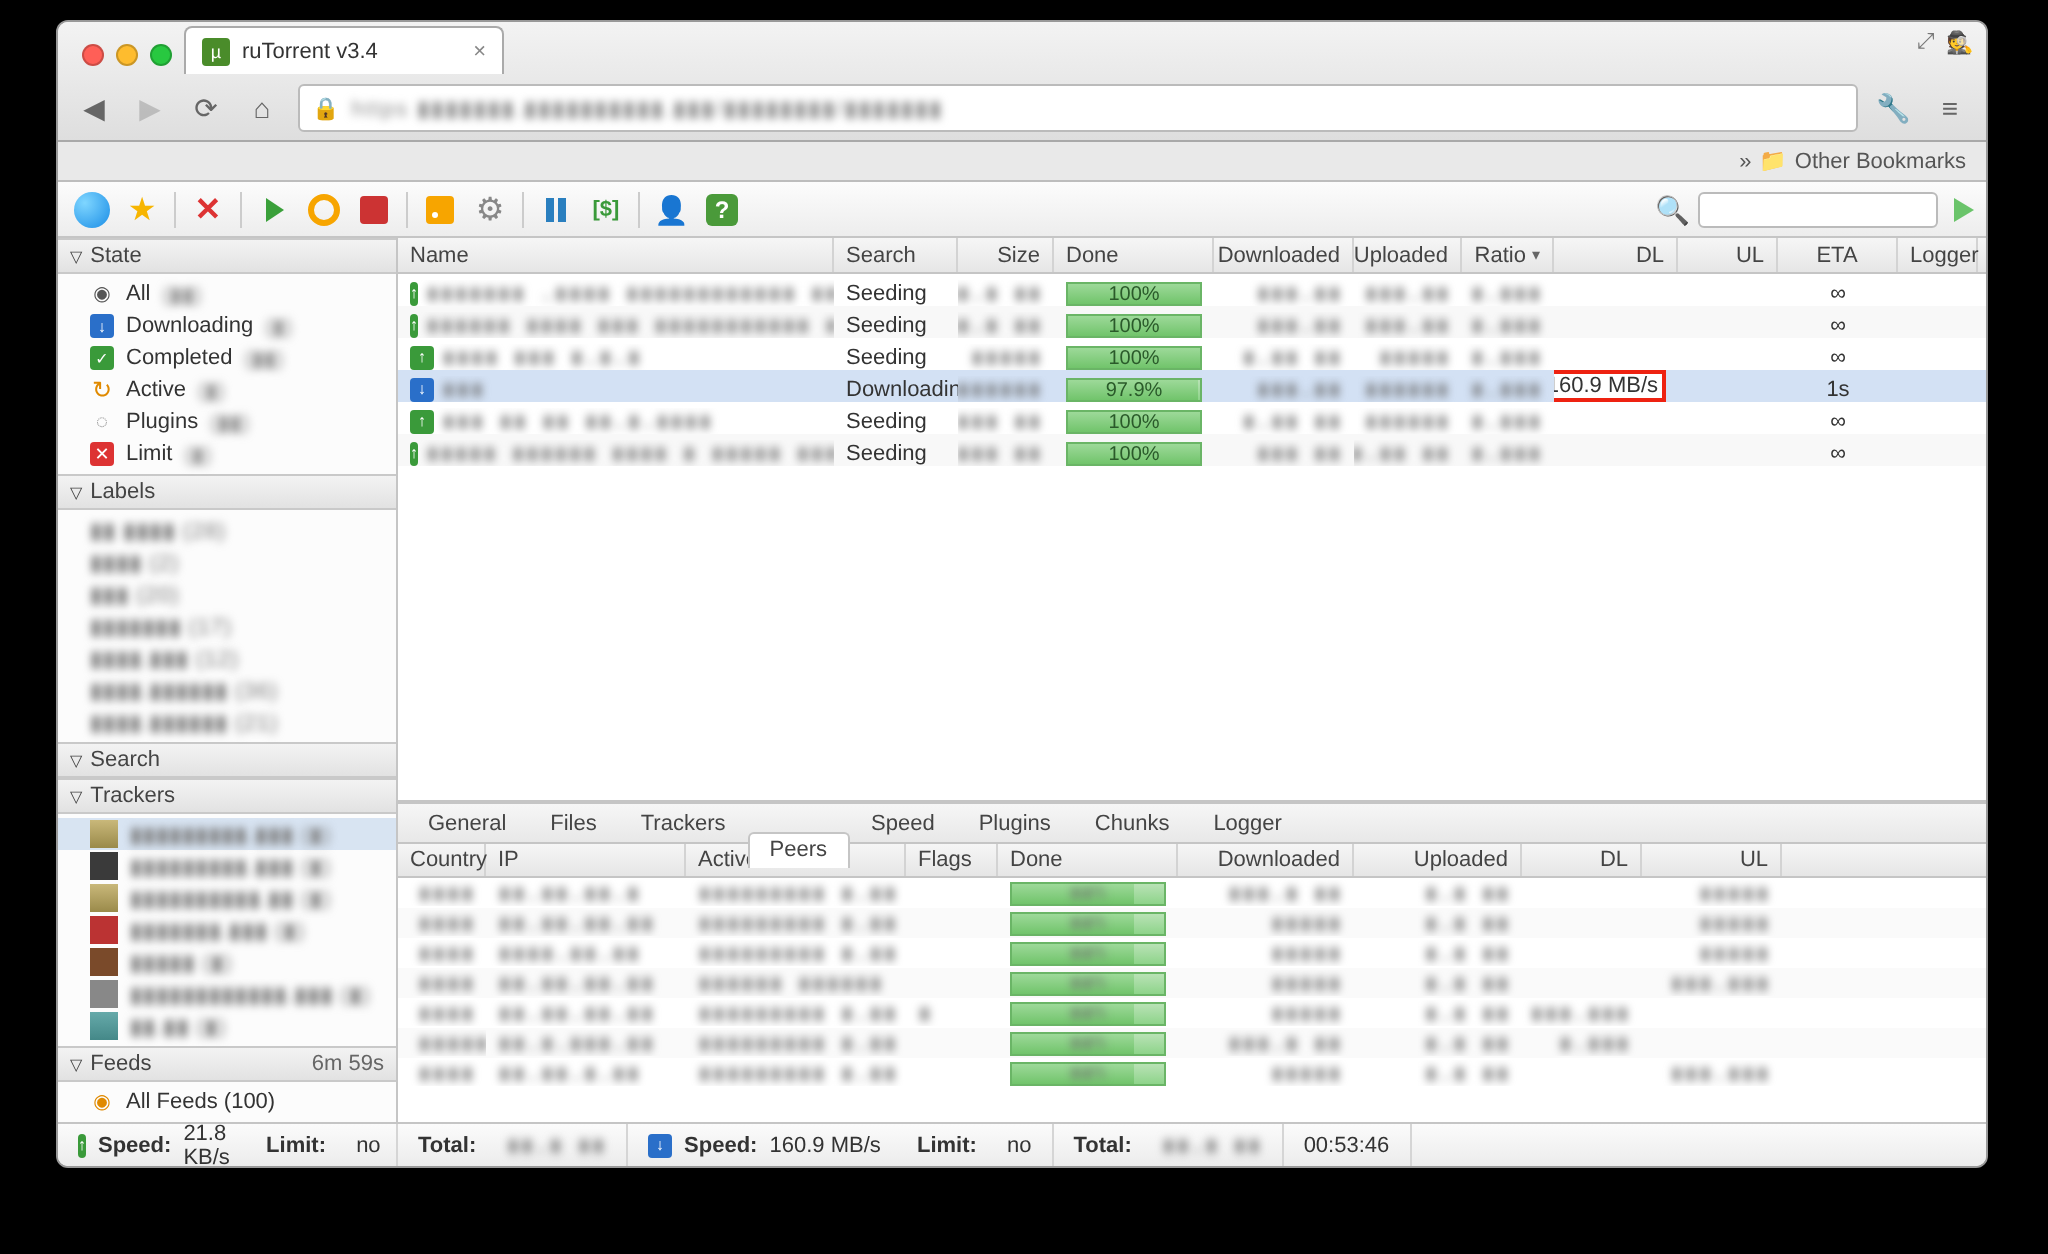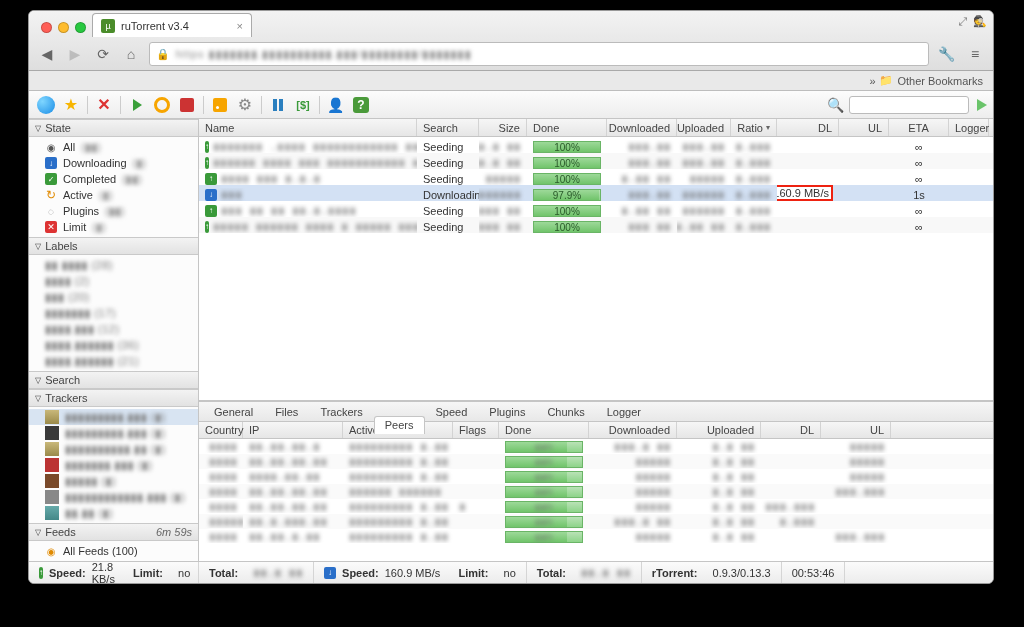--- a/index.html
+++ b/index.html
@@ -39,21 +39,21 @@
   .qmark{width:16px;height:16px;background:#4a9a3a;color:#fff;border-radius:3px;display:flex;align-items:center;justify-content:center;font-size:12px;font-weight:bold;}
   .searchbox { margin-left:auto; display:flex; align-items:center; gap:4px;}
   .searchbox input{ width:120px; height:18px; border:1px solid #bbb; border-radius:3px; padding:0 4px; font-size:11px;}
   .mag { color:#6aa5d8; font-size:14px;}
   .gobtn{ width:0;height:0;border-top:6px solid transparent;border-bottom:6px solid transparent;border-left:10px solid #6ac46a; margin-left:4px;}
 
   .mainrow { flex:1; display:flex; overflow:hidden;}
   .sidebar { width:170px; border-right:1px solid #c5c5c5; background:#fcfcfc; overflow:hidden; display:flex; flex-direction:column;}
   .panelhdr { background: linear-gradient(#f3f3f3,#e2e2e2); border-top:1px solid #c9c9c9; border-bottom:1px solid #c9c9c9; height:18px; display:flex; align-items:center; padding:0 6px; font-size:11px; color:#444; gap:4px; cursor:default;}
   .panelhdr .tri{ font-size:8px;}
-  .panelhdr .time { margin-left:auto; color:#666;font-style:italic;}
+  .panelhdr .time { margin-left:auto; color:#666;}
   .sblist { padding:2px 0;}
   .sbitem { height:16px; display:flex; align-items:center; padding:0 6px 0 16px; gap:6px; color:#333; white-space:nowrap;}
   .sbitem.sel { background:#d8e4f2;}
   .sbico { width:12px; height:12px; display:flex; align-items:center; justify-content:center; font-size:10px;}
   .sbico.all{color:#555;} 
   .sbico.dl{background:#2a6fc9;color:#fff;border-radius:2px;font-size:8px;} 
   .sbico.done{background:#3a9a3a;color:#fff;border-radius:2px;font-size:8px;}
   .sbico.act{color:#e08a00;font-size:12px;} 
   .sbico.inact{color:#888;} 
   .sbico.err{background:#d33;color:#fff;border-radius:2px;font-size:9px;}
@@ -801,19 +801,18 @@
         <b>Speed:</b><span>21.8 KB/s</span>
         &nbsp;&nbsp;<b>Limit:</b>&nbsp;<span>no</span>
       </div>
       <div class="sbseg"><b>Total:</b>&nbsp;<span class="blurtxt">▮▮.▮ ▮▮</span></div>
       <div class="sbseg">
         <div class="dnico">↓</div>
         <b>Speed:</b><span>160.9 MB/s</span>
         &nbsp;&nbsp;<b>Limit:</b>&nbsp;<span>no</span>
       </div>
       <div class="sbseg"><b>Total:</b>&nbsp;<span class="blurtxt">▮▮.▮ ▮▮</span></div>
-      <div class="sbseg"><b>rTorrent:</b>&nbsp;<span>0.9.3/0.13.3</span></div>
       <div class="sbseg">
           <span>00:53:46</span>
         </div>
     </div>
   </div>
 </div>
 
 </body></html>

